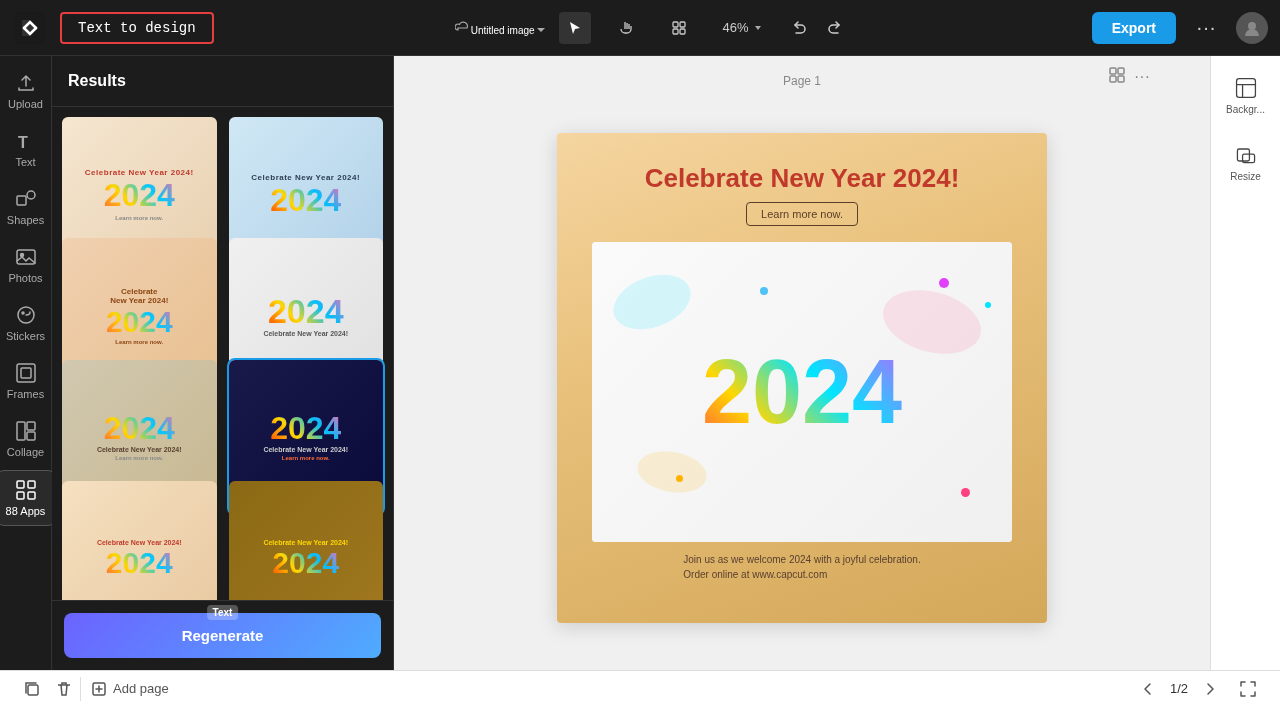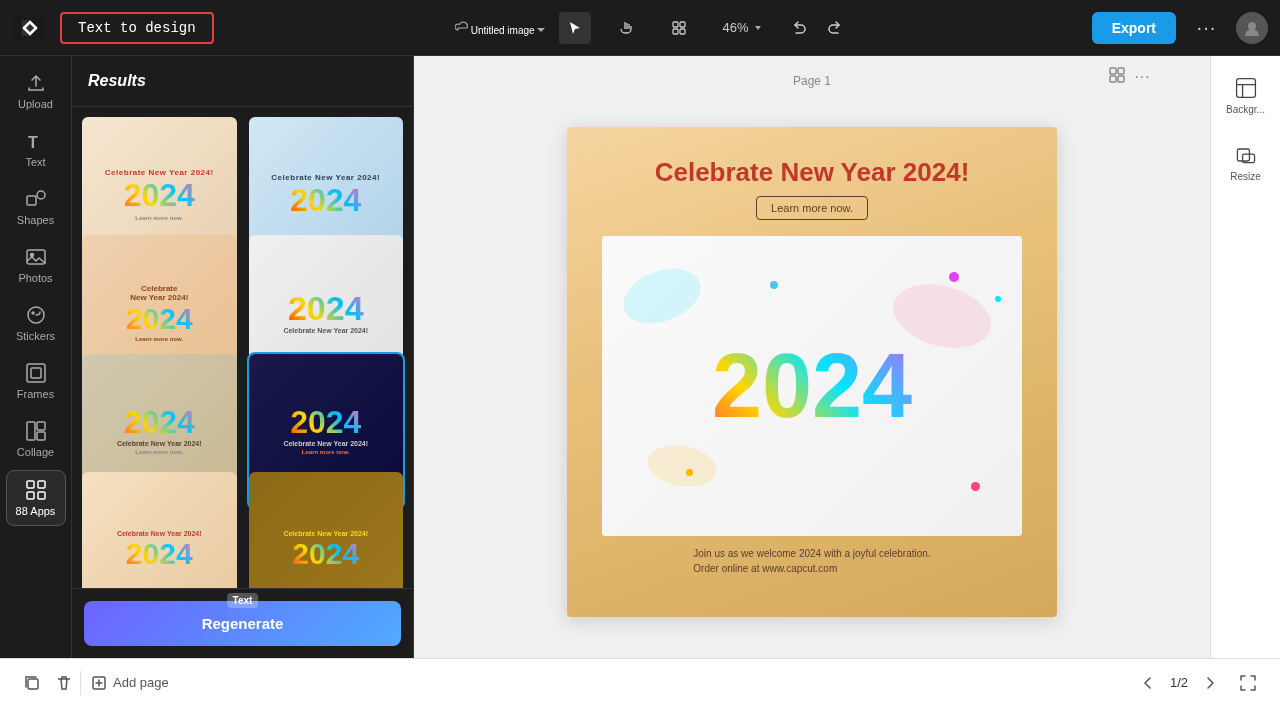--- a/index.html
+++ b/index.html
@@ -18,28 +18,28 @@
     .zoom-control { display: flex; align-items: center; gap: 4px; background: none; border: none; color: #ccc; font-size: 13px; cursor: pointer; padding: 4px 8px; border-radius: 4px; }
     .undo-redo { display: flex; gap: 4px; }
     .export-btn { background: #1a9be8; color: #fff; border: none; padding: 8px 20px; border-radius: 6px; font-size: 14px; font-weight: 600; cursor: pointer; }
     .more-btn { background: none; border: none; color: #ccc; font-size: 20px; cursor: pointer; padding: 4px 8px; }
     .avatar { width: 32px; height: 32px; border-radius: 50%; background: #555; overflow: hidden; display: flex; align-items: center; justify-content: center; font-size: 12px; }
 
     
     .main { display: flex; flex: 1; overflow: hidden; }
 
     
-    .icon-sidebar { width: 72px; background: #1c1c1c; display: flex; flex-direction: column; align-items: center; padding: 8px 0; gap: 4px; border-right: 1px solid #333; }
+    .icon-sidebar { width: 52px; background: #1c1c1c; display: flex; flex-direction: column; align-items: center; padding: 8px 0; gap: 4px; border-right: 1px solid #333; }
     .icon-sidebar-item { display: flex; flex-direction: column; align-items: center; justify-content: center; width: 60px; padding: 8px 4px; border-radius: 8px; cursor: pointer; color: #aaa; font-size: 11px; gap: 4px; }
     .icon-sidebar-item.active { background: #2a2a2a; color: #fff; border: 1px solid #555; }
     .icon-sidebar-item svg { width: 22px; height: 22px; }
 
     
     .panel { width: 342px; background: #1c1c1c; border-right: 1px solid #333; display: flex; flex-direction: column; overflow: hidden; }
-    .panel-header { padding: 16px; border-bottom: 1px solid #333; font-style: italic; }
+    .panel-header { padding: 16px; border-bottom: 1px solid #333; }
     .panel-header h2 { font-size: 16px; font-weight: 600; color: #fff; }
     .results-grid { flex: 1; overflow-y: auto; padding: 8px; display: grid; grid-template-columns: 1fr 1fr; gap: 8px; }
     .results-grid::-webkit-scrollbar { width: 4px; }
     .results-grid::-webkit-scrollbar-track { background: #1c1c1c; }
     .results-grid::-webkit-scrollbar-thumb { background: #444; border-radius: 2px; }
 
     .template-card { border-radius: 8px; overflow: hidden; cursor: pointer; position: relative; aspect-ratio: 1; border: 2px solid transparent; }
     .template-card.selected { border-color: #1a9be8; }
     .template-card-inner { width: 100%; height: 100%; display: flex; align-items: center; justify-content: center; font-size: 11px; text-align: center; font-weight: 700; position: relative; overflow: hidden; }
 
@@ -79,21 +79,21 @@
     .canvas-footer { margin-top: 12px; text-align: left; }
     .canvas-footer p { font-size: 10px; color: #5a4030; margin-bottom: 4px; }
 
     
     .right-panel { width: 70px; background: #fff; border-left: 1px solid #ddd; display: flex; flex-direction: column; align-items: center; padding: 12px 8px; gap: 12px; }
     .right-panel-item { display: flex; flex-direction: column; align-items: center; gap: 4px; cursor: pointer; padding: 8px 4px; border-radius: 6px; width: 100%; }
     .right-panel-item svg { width: 24px; height: 24px; color: #444; }
     .right-panel-label { font-size: 10px; color: #555; text-align: center; }
 
     
-    .bottombar { height: 48px; background: #fff; border-top: 1px solid #ddd; display: flex; align-items: center; padding: 0 16px; gap: 0; flex-shrink: 0; }
+    .bottombar { height: 36px; background: #fff; border-top: 1px solid #ddd; display: flex; align-items: center; padding: 0 16px; gap: 0; flex-shrink: 0; }
     .bottom-icon-btn { background: none; border: none; color: #555; cursor: pointer; width: 32px; height: 32px; display: flex; align-items: center; justify-content: center; border-radius: 4px; }
     .bottom-divider { width: 1px; height: 24px; background: #ddd; }
     .add-page-btn { display: flex; align-items: center; gap: 6px; background: none; border: none; color: #555; cursor: pointer; font-size: 13px; padding: 6px 10px; border-radius: 4px; }
     .page-nav { display: flex; align-items: center; gap: 8px; margin-left: auto; }
     .page-nav-btn { background: none; border: none; color: #555; cursor: pointer; font-size: 16px; width: 28px; height: 28px; display: flex; align-items: center; justify-content: center; border-radius: 4px; }
     .page-counter { font-size: 13px; color: #333; }
   </style>
 </head>
 <body>
 

